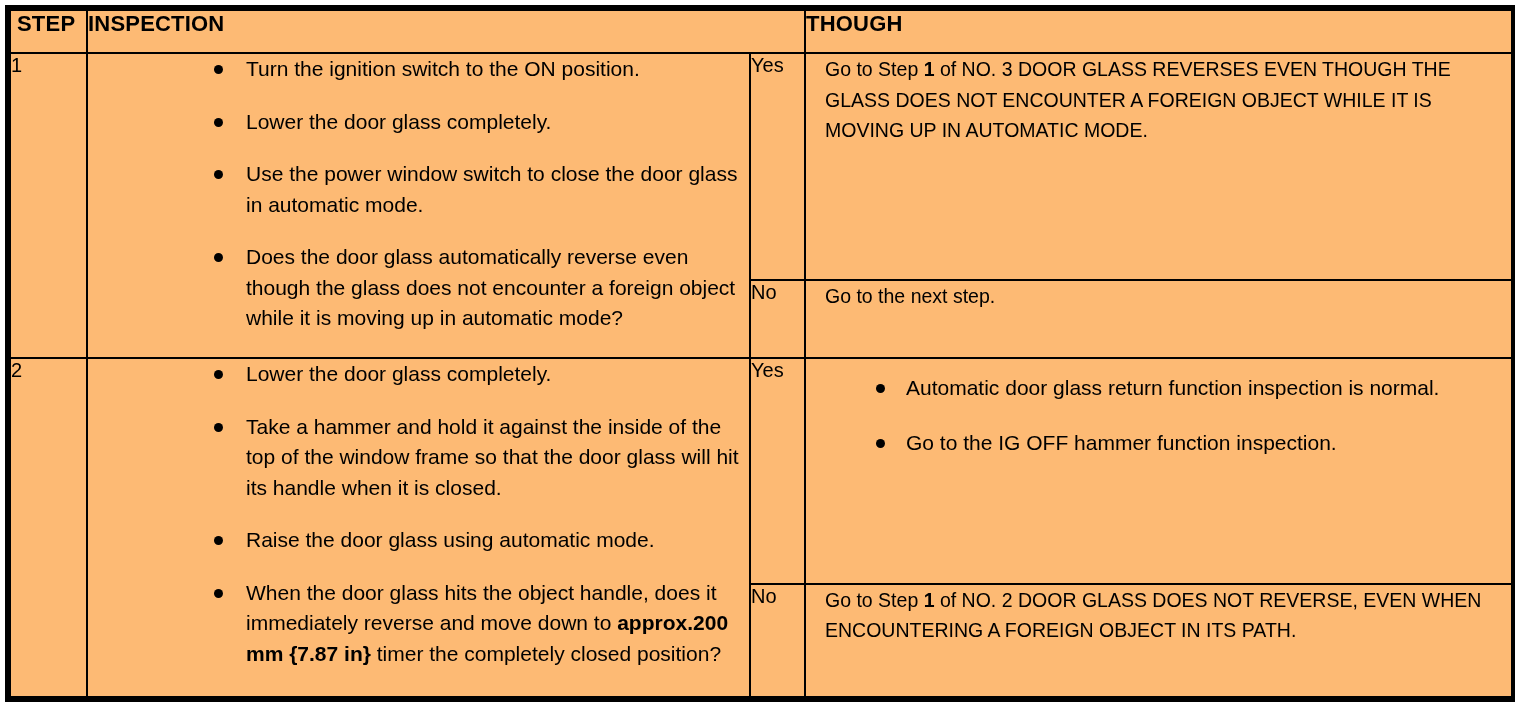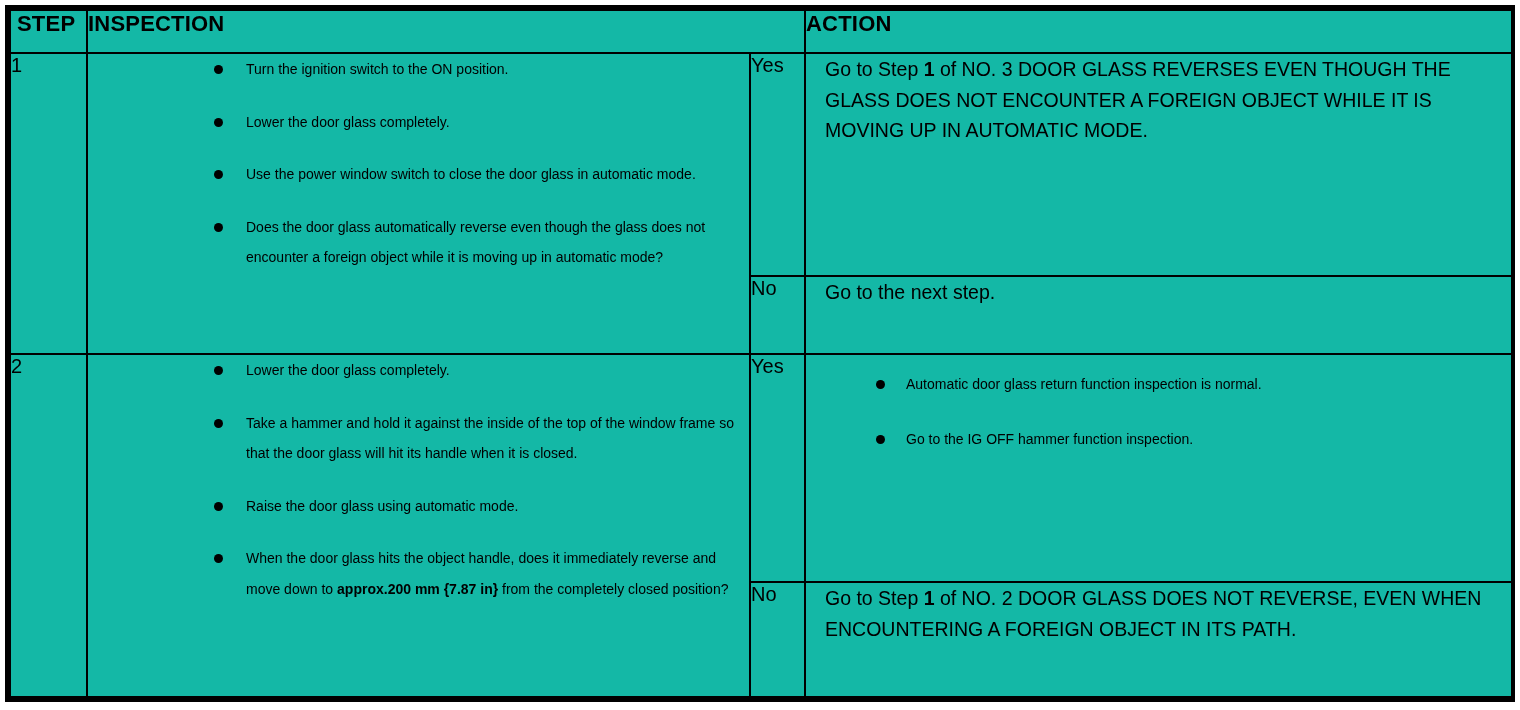--- a/index.html
+++ b/index.html
@@ -30,21 +30,21 @@
     height: 100%;
     border-collapse: collapse;
     table-layout: fixed;
   }
 
   table.flowchart td,
   table.flowchart th {
     border: 2px solid #000000;
     vertical-align: top;
     padding: 0;
-    background: #14b8a6;
+    background: #fdba74;
   }
 
   
   col.c-step   { width: 77px; }
   col.c-insp   { width: 663px; }
   col.c-yn     { width: 55px; }
   col.c-action { width: 707px; }
 
   
   .hdr-row th {
@@ -75,21 +75,21 @@
 
   ul.bullets {
     list-style: none;
     margin: 0;
     padding: 0;
   }
   ul.bullets > li {
     position: relative;
     padding-left: 158px;
     margin-bottom: 22px;
-    font-size: 14px;
+    font-size: 21px;
     line-height: 30.5px;
   }
   ul.bullets > li:last-child { margin-bottom: 0; }
   ul.bullets > li::before {
     content: "";
     position: absolute;
     left: 126px;
     top: 11px;
     width: 9px;
     height: 9px;
@@ -140,21 +140,21 @@
       <col class="c-step">
       <col class="c-insp">
       <col class="c-yn">
       <col class="c-action">
     </colgroup>
 
     <thead>
       <tr class="hdr-row">
         <th class="hdr-step">STEP</th>
         <th colspan="2">INSPECTION</th>
-        <th>ACTION</th>
+        <th>THOUGH</th>
       </tr>
     </thead>
 
     <tbody>
 
       <tr>
         <td class="step-cell" rowspan="2">1</td>
 
         <td class="insp-cell" rowspan="2">
           <ul class="bullets">
@@ -180,21 +180,21 @@
       </tr>
 
       <tr>
         <td class="step-cell" rowspan="2">2</td>
 
         <td class="insp-cell" rowspan="2">
           <ul class="bullets">
             <li>Lower the door glass completely.</li>
             <li>Take a hammer and hold it against the inside of the top of the window frame so that the door glass will hit its handle when it is closed.</li>
             <li>Raise the door glass using automatic mode.</li>
-            <li><span>When the door glass hits the object handle, does it immediately reverse and move down to </span><b>approx.200 mm {7.87 in}</b><span> from the completely closed position?</span></li>
+            <li><span>When the door glass hits the object handle, does it immediately reverse and move down to </span><b>approx.200 mm {7.87 in}</b><span> timer the completely closed position?</span></li>
           </ul>
         </td>
 
         <td class="yn-cell">Yes</td>
 
         <td class="action-cell with-bullets">
           <ul class="bullets action-bullets">
             <li>Automatic door glass return function inspection is normal.</li>
             <li>Go to the IG OFF hammer function inspection.</li>
           </ul>

